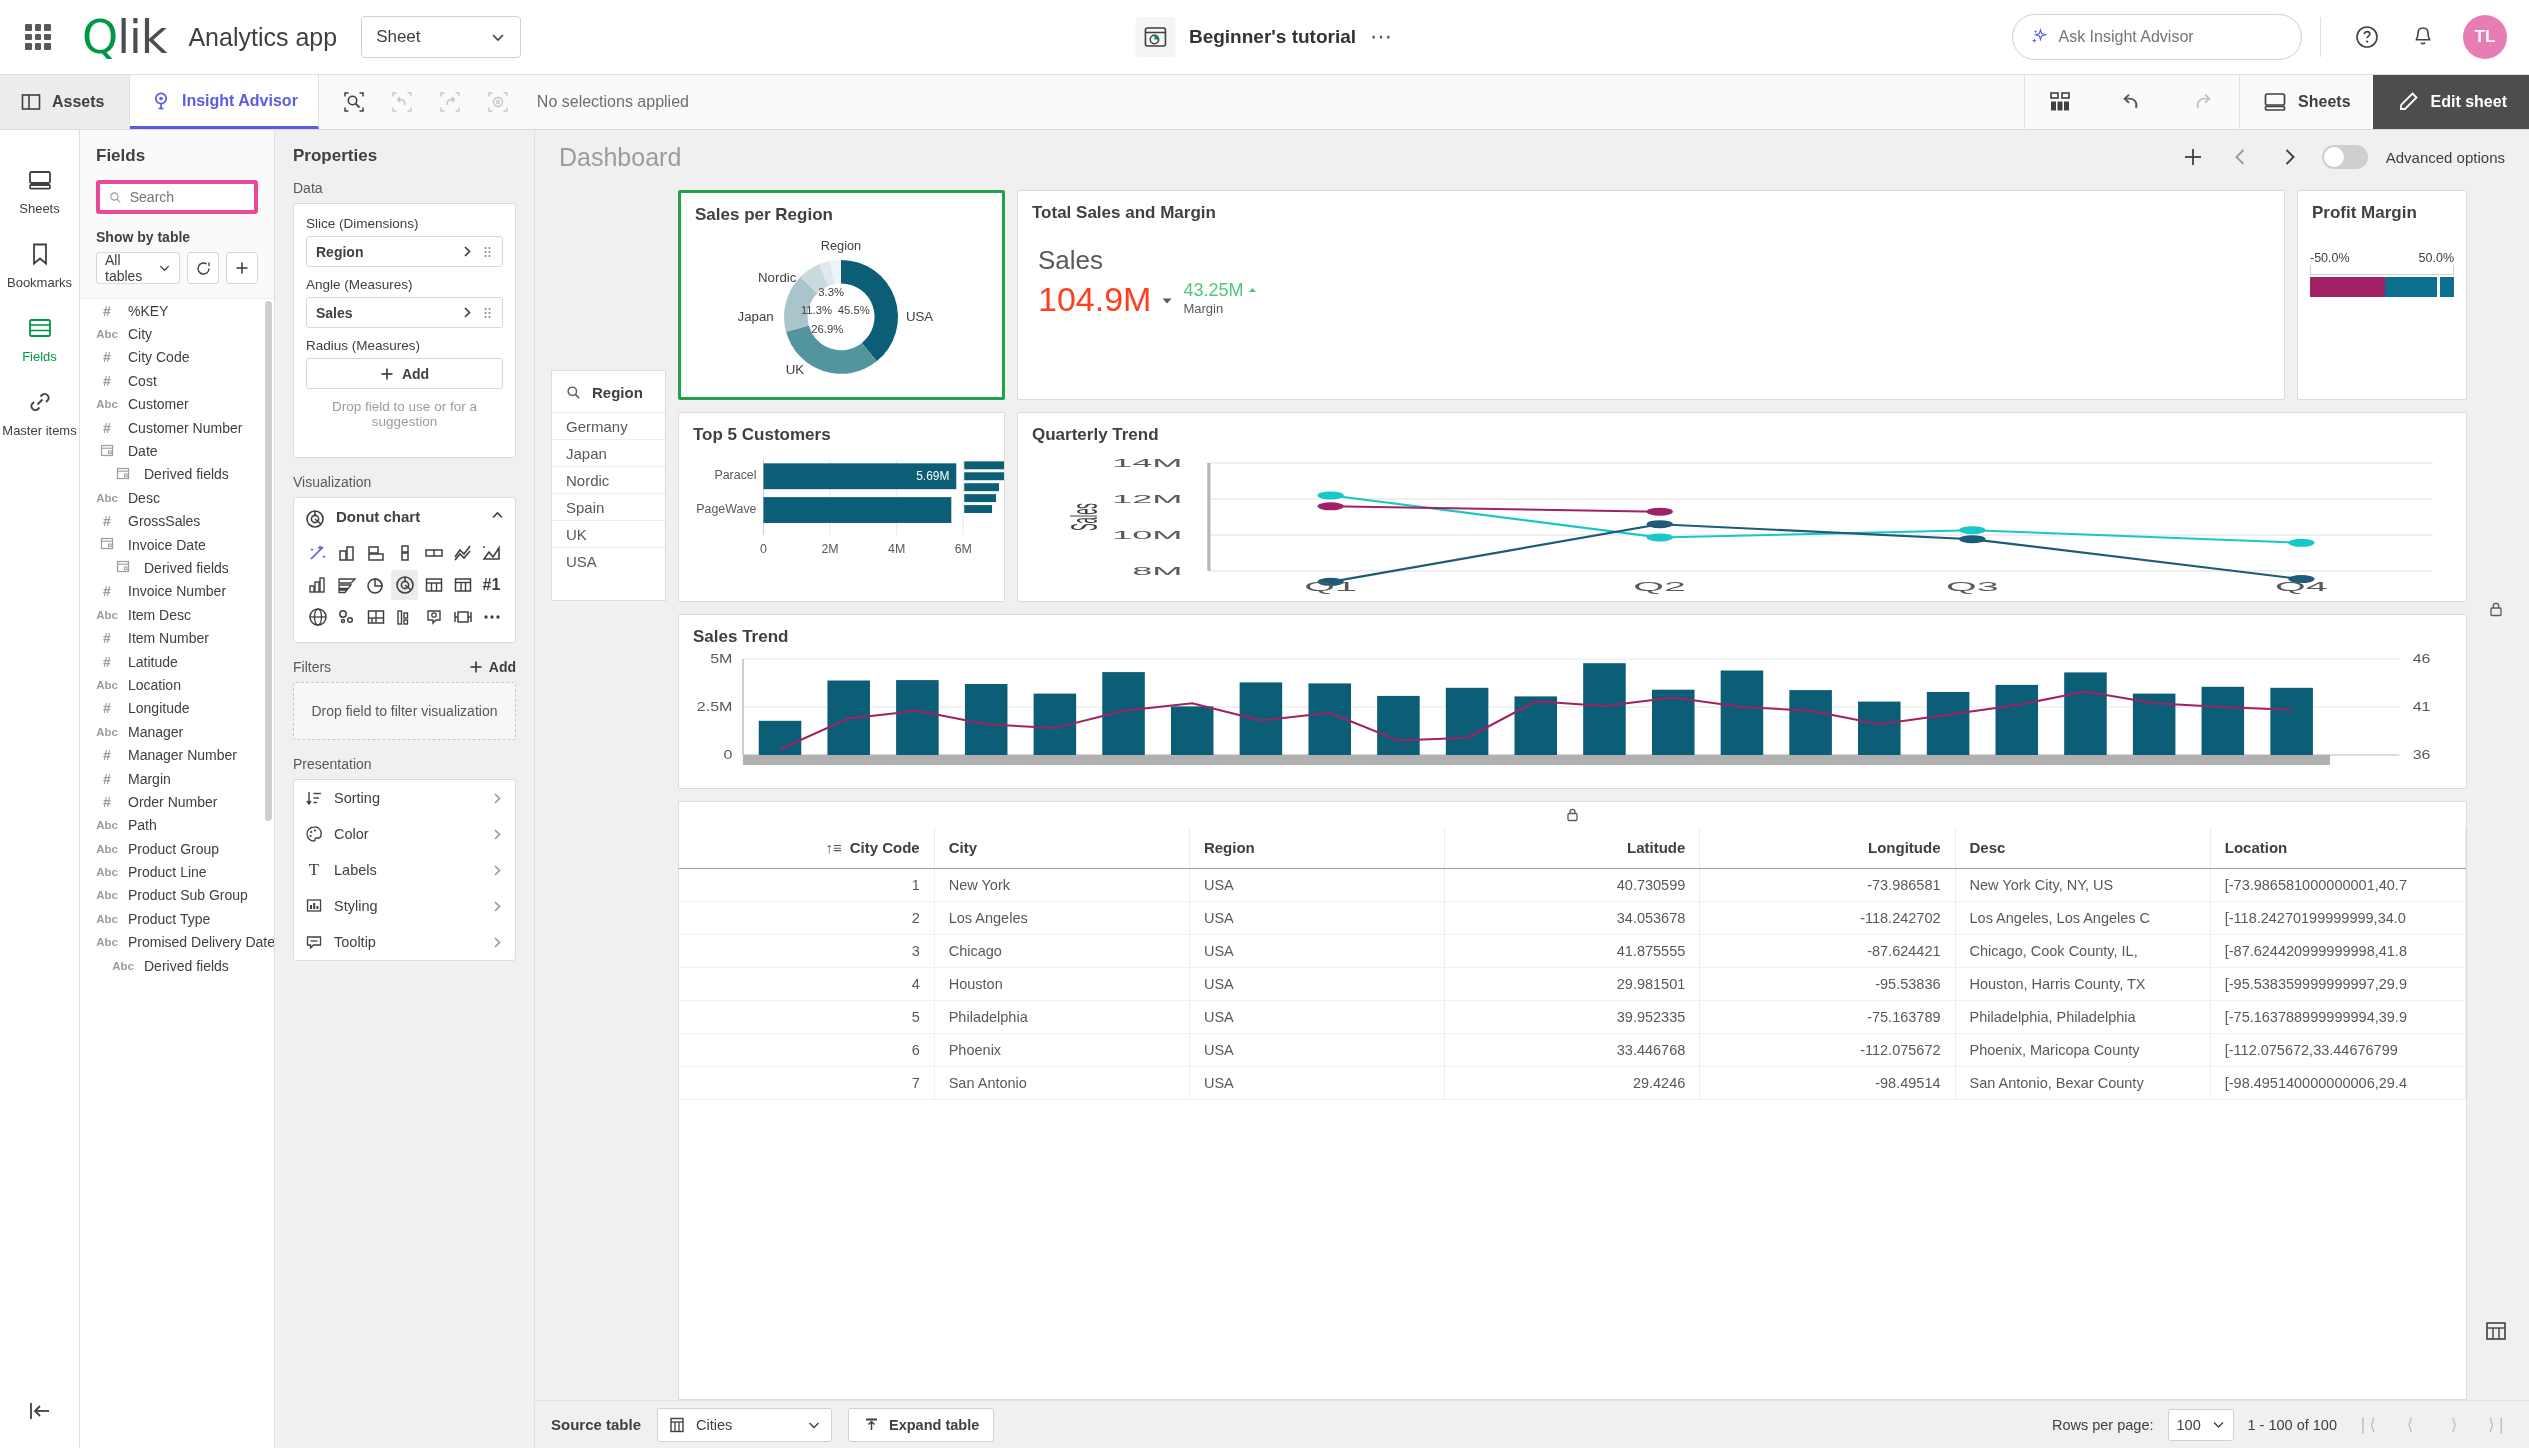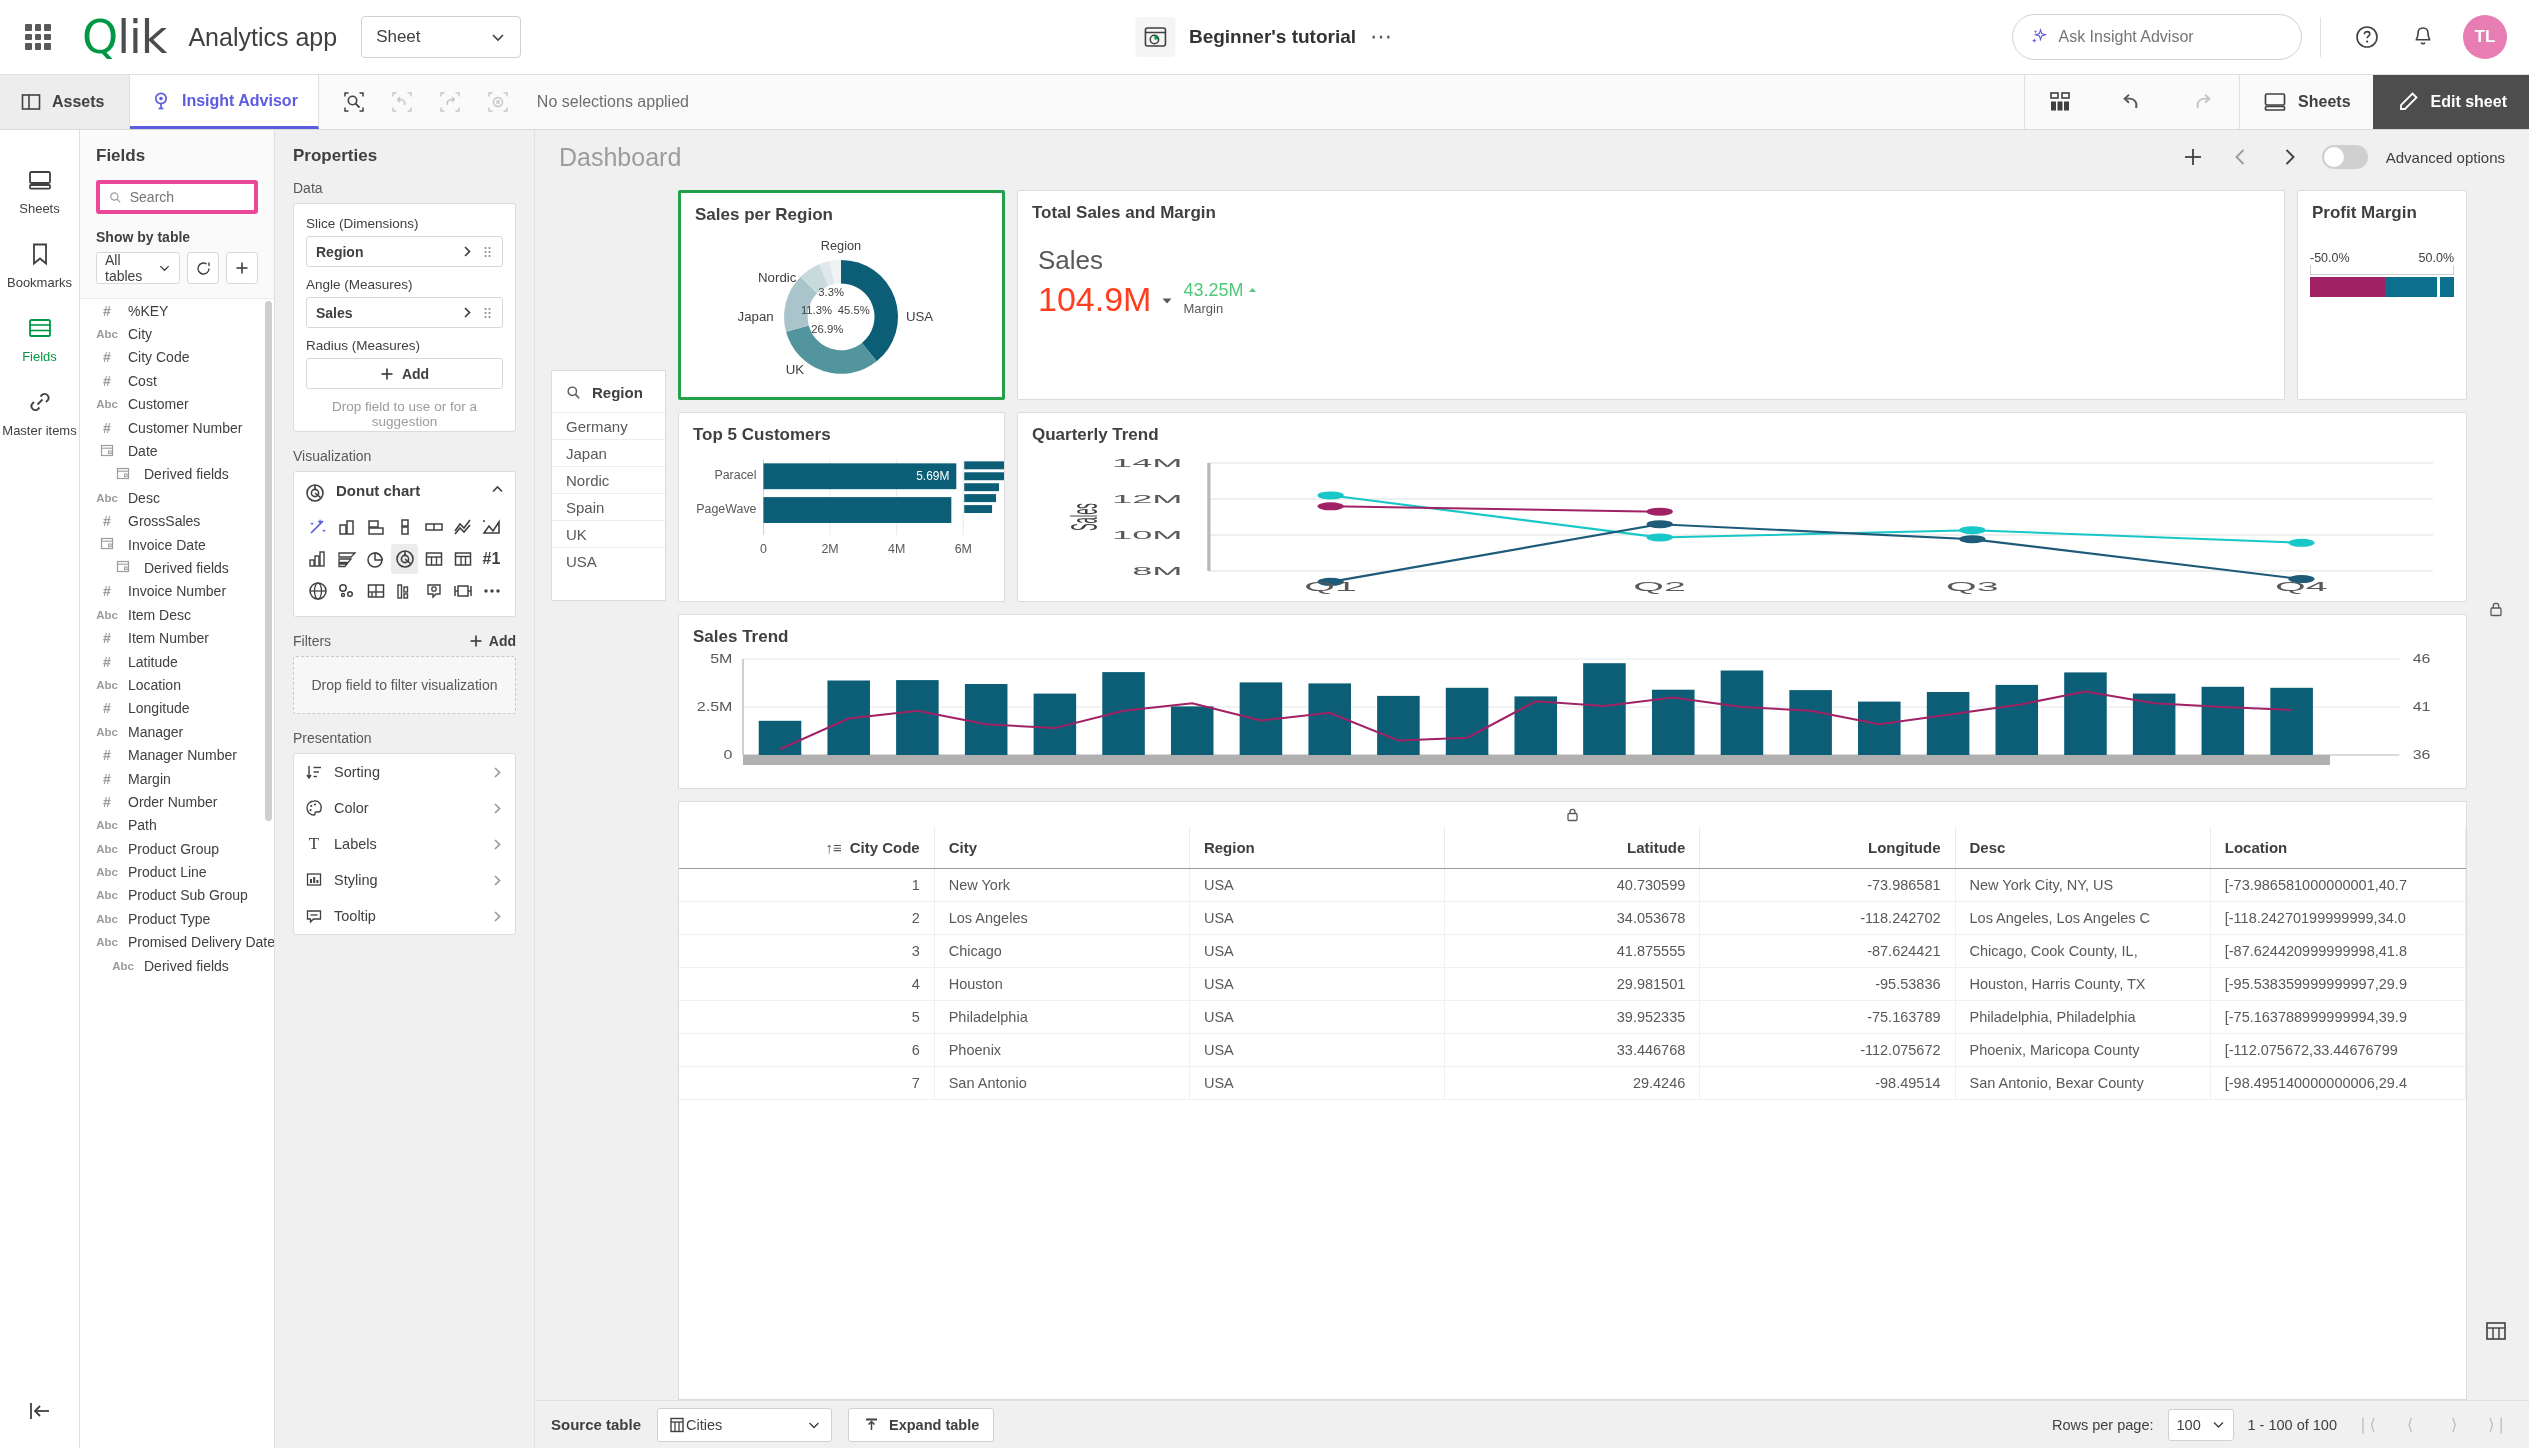--- a/index.html
+++ b/index.html
@@ -104,21 +104,21 @@
   .ftype.abc { font-size: 11.5px; }
   .fscroll { position:absolute; right: 2px; top: 2px; width: 7px; height: 520px;
     background: #cfcfcf; border-radius: 4px; }
 
   
   .props { width: 260px; flex: 0 0 260px; background: #f0f0f0; border-right: 1px solid #e0e0e0;
     padding: 16px 18px; overflow: hidden; }
   .pr-title { font-size: 17px; font-weight: bold; color: #404040; margin-bottom: 14px; }
   .pr-sec { font-size: 14px; color: #595959; margin: 0 0 7px; }
   .pr-card { background: #fff; border: 1px solid #dcdcdc; border-radius: 3px;
-    padding: 12px 12px 0; }
+    padding: 12px 12px 26px; }
   .pr-lbl { font-size: 13.5px; color: #404040; margin-bottom: 5px; }
   .pr-field { height: 31px; border: 1px solid #d8d8d8; border-radius: 3px;
     display:flex; align-items:center; padding: 0 9px; font-size: 14px; font-weight: bold;
     margin-bottom: 10px; cursor: pointer; }
   .pr-field .sp { margin-left:auto; display:flex; align-items:center; gap: 8px; color:#595959; }
   .pr-add { height: 31px; border: 1px solid #d8d8d8; border-radius: 3px;
     display:flex; align-items:center; justify-content:center; gap: 8px;
     font-size: 14px; font-weight: bold; cursor:pointer; }
   .pr-hint { text-align:center; font-size: 13.5px; color: #9c9c9c; padding: 10px 0 2px; }
   .viz-card { background:#fff; border:1px solid #dcdcdc; border-radius:3px; padding: 10px; }
@@ -199,21 +199,21 @@
     padding: 12px 14px; border-right: 1px solid #ececec; border-bottom: 1px solid #9c9c9c;
     white-space: nowrap; overflow:hidden; }
   th.num { text-align: right; }
   td { font-size: 14.5px; color: #595959; padding: 8px 14px; border-right: 1px solid #f0f0f0;
     border-bottom: 1px solid #f0f0f0; white-space: nowrap; overflow: hidden; }
   td.num { text-align: right; }
   .statusbar { height: 48px; flex: 0 0 48px; display:flex; align-items:center;
     padding: 0 16px; gap: 16px; background: #f0f0f0; border-top: 1px solid #e0e0e0; }
   .sb-label { font-size: 15px; font-weight: bold; color: #404040; }
   .sb-sel { width: 175px; height: 34px; border:1px solid #d0d0d0; border-radius:3px;
-    background:#fff; display:flex; align-items:center; padding: 0 10px;
+    background:#fff; display:flex; align-items:center; gap: 10px; padding: 0 10px;
     font-size: 14.5px; cursor:pointer; }
   .sb-sel .cv { margin-left:auto; }
   .sb-btn { height: 34px; border:1px solid #d0d0d0; border-radius:3px; background:#fff;
     display:flex; align-items:center; gap: 9px; padding: 0 14px; font-size: 14.5px;
     font-weight: bold; cursor:pointer; }
   .sb-right { margin-left: auto; display:flex; align-items:center; gap: 14px; }
   .rpp { font-size: 14.5px; color: #404040; }
   .rpp-sel { width: 66px; height: 32px; border:1px solid #d0d0d0; border-radius:3px;
     background:#fff; display:flex; align-items:center; justify-content:space-between;
     padding: 0 8px; font-size: 14.5px; cursor:pointer; }

